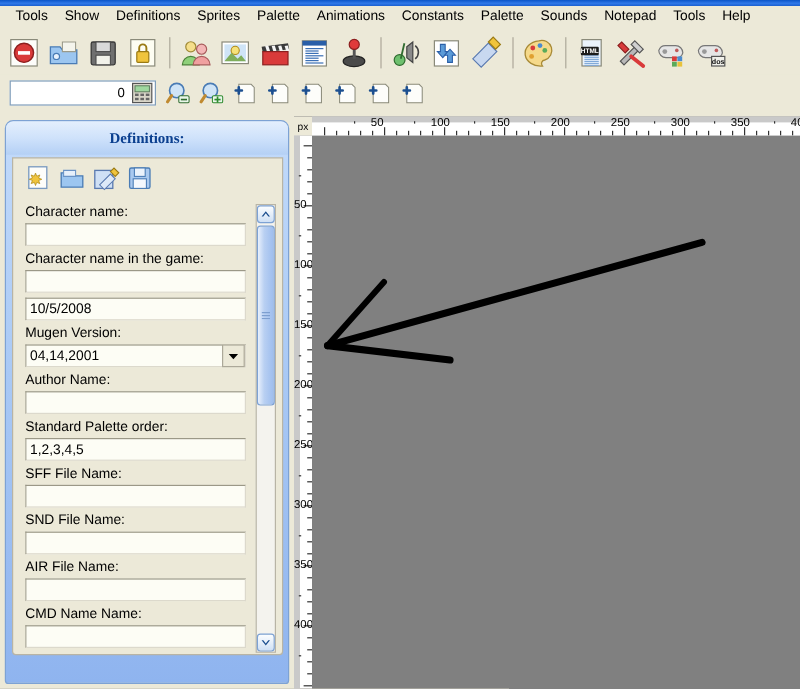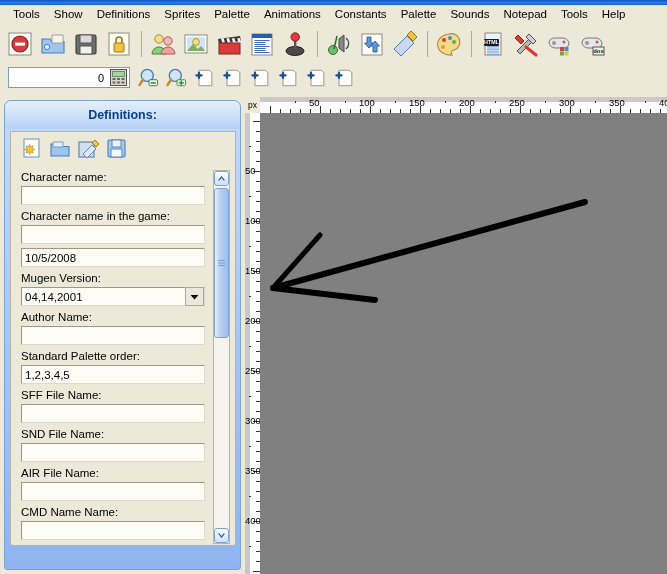--- a/index.html
+++ b/index.html
@@ -128,21 +128,21 @@
   }
   #defpanel-header {
     height: 28px;
     background: linear-gradient(to bottom, #e4effd 0%, #cfe2fb 50%, #b4d0f5 100%);
     display: flex;
     align-items: center;
     justify-content: center;
     border-radius: 6px 6px 0 0;
   }
   #defpanel-title {
-    font-family: Liberation Sans, sans-serif;
+    font-family: Liberation Serif, serif;
     font-size: 12.5px;
     font-weight: bold;
     color: #0a3f8f;
   }
   #defpanel-body {
     position: absolute;
     left: 5px; top: 30px;
     width: 226px; height: 415px;
     background: #ece9d8;
     border: 1px solid #b8b4a5;

